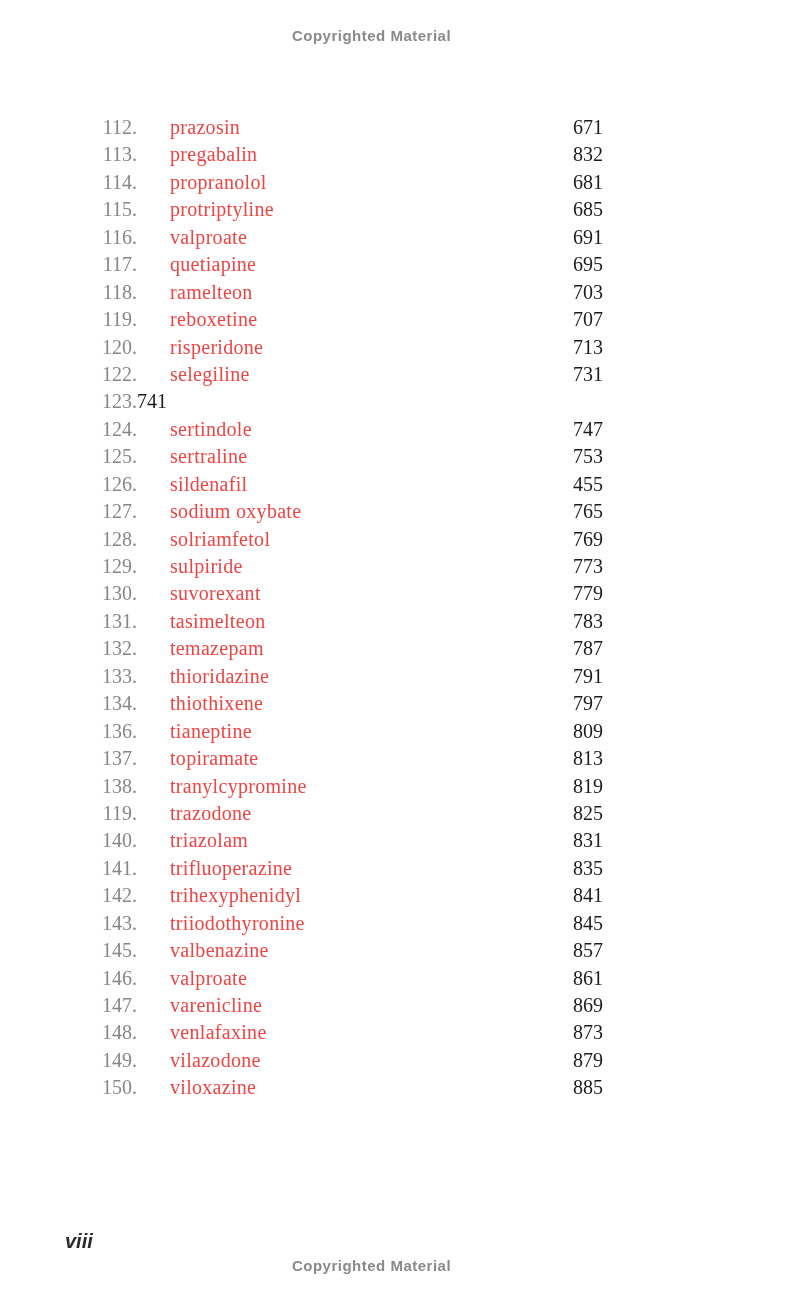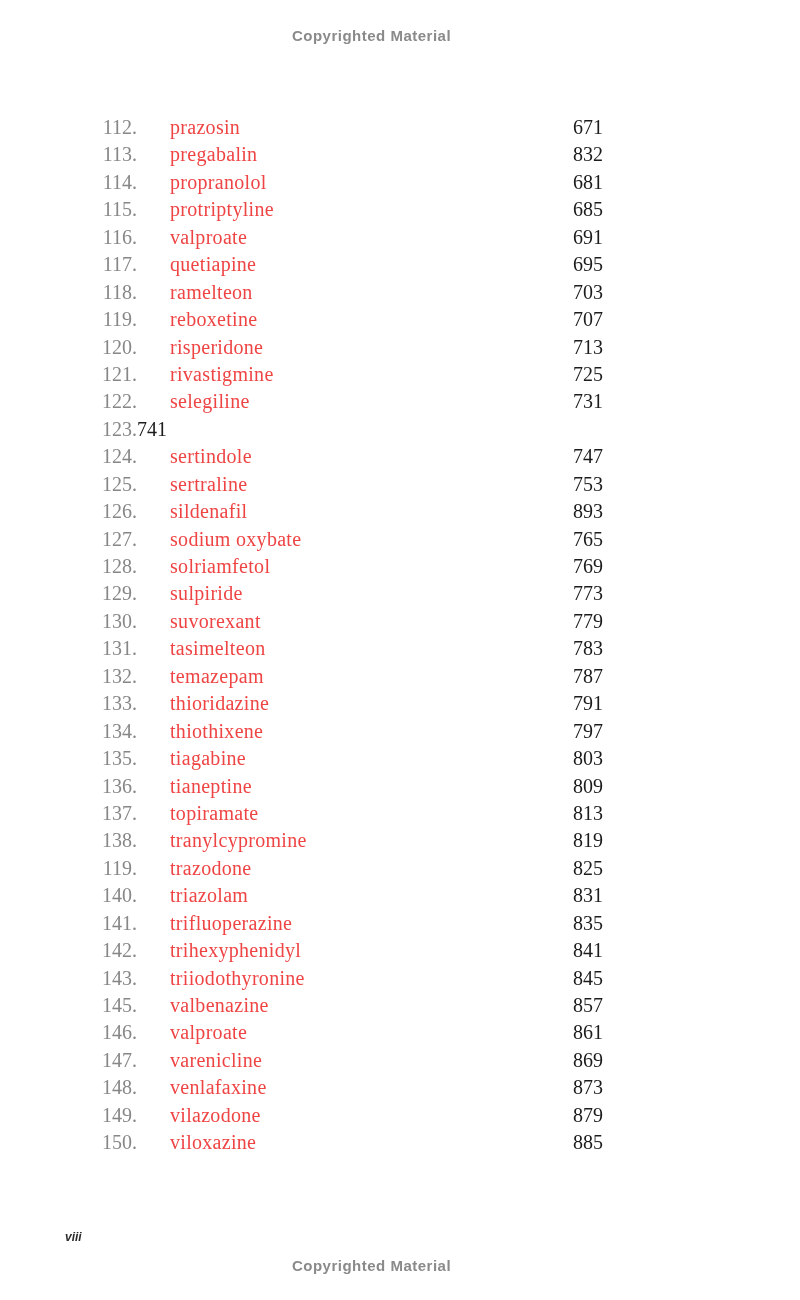--- a/index.html
+++ b/index.html
@@ -60,21 +60,21 @@
     color: #1c1c1c;
     flex: 0 0 auto;
   }
   .folio {
     position: absolute;
     left: 65px;
     top: 1230px;
     font-family: "Liberation Sans", sans-serif;
     font-weight: bold;
     font-style: italic;
-    font-size: 12px;
+    font-size: 20px;
     color: #2b2b2b;
   }
 </style>
 </head>
 <body>
 
 <div class="page">
   <div class="copyright top">Copyrighted Material</div>
 
   <div class="toc" id="toc">
@@ -125,25 +125,20 @@
     <span class="name">reboxetine</span>
     <span class="pg">707</span>
   </div>
 
   <div class="row">
     <span class="num">120.</span>
     <span class="name">risperidone</span>
     <span class="pg">713</span>
   </div>
 
-  <div class="row">
-    <span class="num">121.</span>
-    <span class="name">rivastigmine</span>
-    <span class="pg">725</span>
-  </div>
 
   <div class="row">
     <span class="num">122.</span>
     <span class="name">selegiline</span>
     <span class="pg">731</span>
   </div>
 
   <div class="row">
     <span class="num">123.</span>
     <span class="pg">741</span>
@@ -157,21 +152,21 @@
 
   <div class="row">
     <span class="num">125.</span>
     <span class="name">sertraline</span>
     <span class="pg">753</span>
   </div>
 
   <div class="row">
     <span class="num">126.</span>
     <span class="name">sildenafil</span>
-    <span class="pg">893</span>
+    <span class="pg">455</span>
   </div>
 
   <div class="row">
     <span class="num">127.</span>
     <span class="name">sodium oxybate</span>
     <span class="pg">765</span>
   </div>
 
   <div class="row">
     <span class="num">128.</span>
@@ -208,25 +203,20 @@
     <span class="name">thioridazine</span>
     <span class="pg">791</span>
   </div>
 
   <div class="row">
     <span class="num">134.</span>
     <span class="name">thiothixene</span>
     <span class="pg">797</span>
   </div>
 
-  <div class="row">
-    <span class="num">135.</span>
-    <span class="name">tiagabine</span>
-    <span class="pg">803</span>
-  </div>
 
   <div class="row">
     <span class="num">136.</span>
     <span class="name">tianeptine</span>
     <span class="pg">809</span>
   </div>
 
   <div class="row">
     <span class="num">137.</span>
     <span class="name">topiramate</span>

